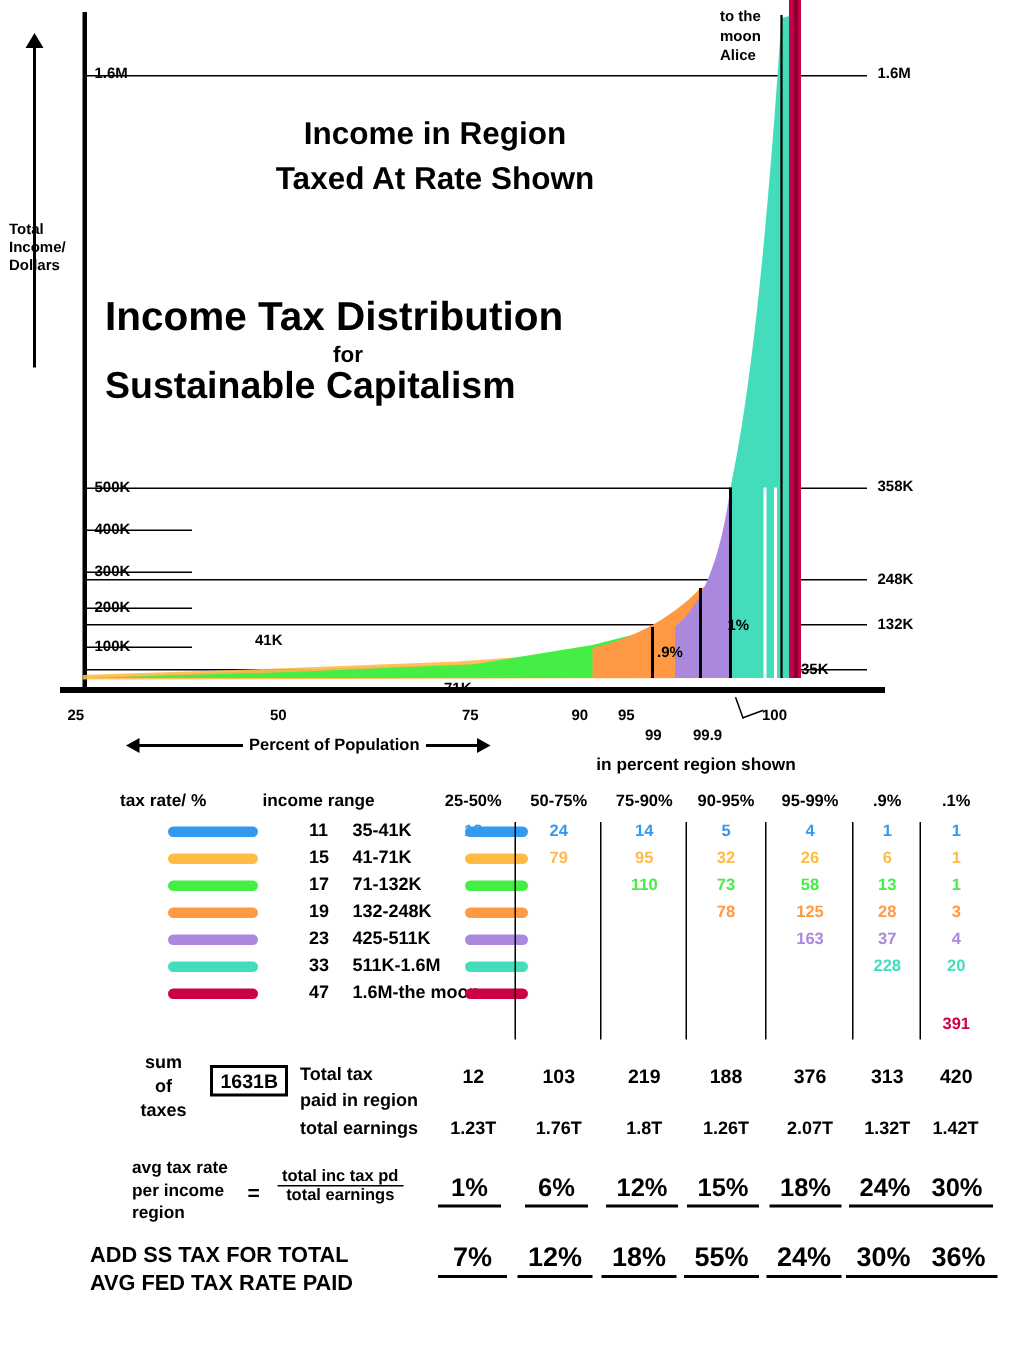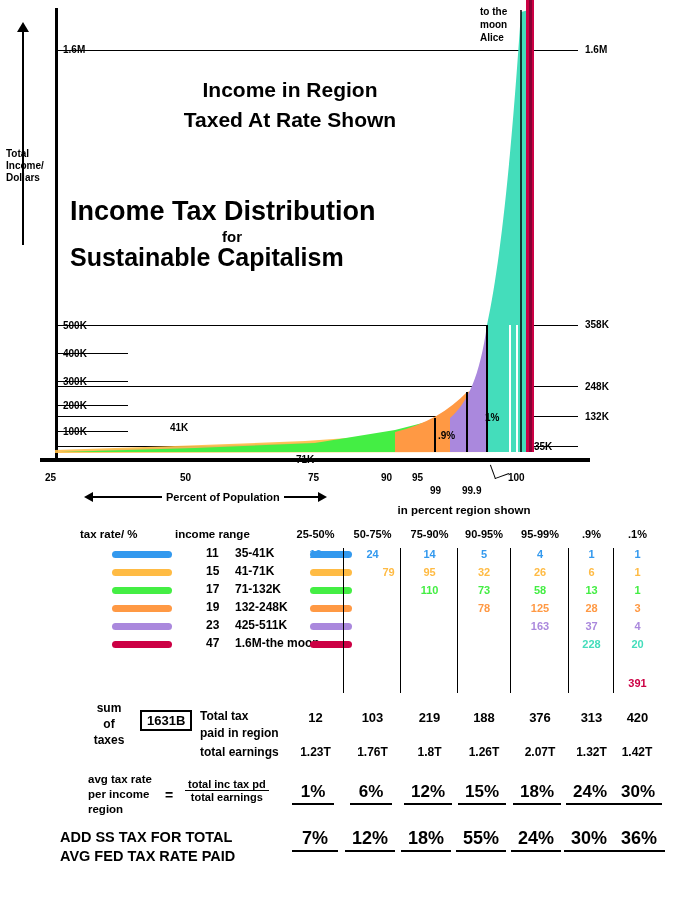--- a/index.html
+++ b/index.html
@@ -153,20 +153,26 @@
       <span style="position:absolute;left:175px;top:0;font-size:12px;font-weight:bold;">132-248K</span>
       <span class="legend-swatch" style="position:absolute;left:250px;top:5px;width:42px;background:#ff9944;"></span>
     </div>
     <div style="height:18px;position:relative;">
       <span class="legend-swatch" style="position:absolute;left:52px;top:5px;width:60px;background:#aa88dd;"></span>
       <span style="position:absolute;left:146px;top:0;font-size:12px;font-weight:bold;">23</span>
       <span style="position:absolute;left:175px;top:0;font-size:12px;font-weight:bold;">425-511K</span>
       <span class="legend-swatch" style="position:absolute;left:250px;top:5px;width:42px;background:#aa88dd;"></span>
     </div>
     <div style="height:18px;position:relative;">
+      <span class="legend-swatch" style="position:absolute;left:52px;top:5px;width:60px;background:#44ddbb;"></span>
+      <span style="position:absolute;left:146px;top:0;font-size:12px;font-weight:bold;">33</span>
+      <span style="position:absolute;left:175px;top:0;font-size:12px;font-weight:bold;">511K-1.6M</span>
+      <span class="legend-swatch" style="position:absolute;left:250px;top:5px;width:42px;background:#44ddbb;"></span>
+    </div>
+    <div style="height:18px;position:relative;">
       <span class="legend-swatch" style="position:absolute;left:52px;top:5px;width:60px;background:#cc0044;"></span>
       <span style="position:absolute;left:146px;top:0;font-size:12px;font-weight:bold;">47</span>
       <span style="position:absolute;left:175px;top:0;font-size:12px;font-weight:bold;">1.6M-the moon</span>
       <span class="legend-swatch" style="position:absolute;left:250px;top:5px;width:42px;background:#cc0044;"></span>
     </div>
   </div>
 
   <div class="vline" style="left:343px;top:548px;height:145px;"></div>
   <div class="vline" style="left:400px;top:548px;height:145px;"></div>
   <div class="vline" style="left:457px;top:548px;height:145px;"></div>
@@ -183,21 +189,21 @@
   <div class="abs colhead" style="left:615px;top:528px;width:45px;">.1%</div>
 
   <div class="abs colhead" style="left:288px;top:548px;width:55px;color:#3399ee;">12</div>
   <div class="abs colhead" style="left:345px;top:548px;width:55px;color:#3399ee;">24</div>
   <div class="abs colhead" style="left:402px;top:548px;width:55px;color:#3399ee;">14</div>
   <div class="abs colhead" style="left:458px;top:548px;width:52px;color:#3399ee;">5</div>
   <div class="abs colhead" style="left:512px;top:548px;width:56px;color:#3399ee;">4</div>
   <div class="abs colhead" style="left:570px;top:548px;width:43px;color:#3399ee;">1</div>
   <div class="abs colhead" style="left:615px;top:548px;width:45px;color:#3399ee;">1</div>
 
-  <div class="abs colhead" style="left:345px;top:566px;width:55px;color:#ffbb44;padding-left:16px;">79</div>
+  <div class="abs colhead" style="left:345px;top:566px;width:55px;color:#ffbb44;">79</div>
   <div class="abs colhead" style="left:402px;top:566px;width:55px;color:#ffbb44;">95</div>
   <div class="abs colhead" style="left:458px;top:566px;width:52px;color:#ffbb44;">32</div>
   <div class="abs colhead" style="left:512px;top:566px;width:56px;color:#ffbb44;">26</div>
   <div class="abs colhead" style="left:570px;top:566px;width:43px;color:#ffbb44;">6</div>
   <div class="abs colhead" style="left:615px;top:566px;width:45px;color:#ffbb44;">1</div>
 
   <div class="abs colhead" style="left:402px;top:584px;width:55px;color:#44ee44;">110</div>
   <div class="abs colhead" style="left:458px;top:584px;width:52px;color:#44ee44;">73</div>
   <div class="abs colhead" style="left:512px;top:584px;width:56px;color:#44ee44;">58</div>
   <div class="abs colhead" style="left:570px;top:584px;width:43px;color:#44ee44;">13</div>

